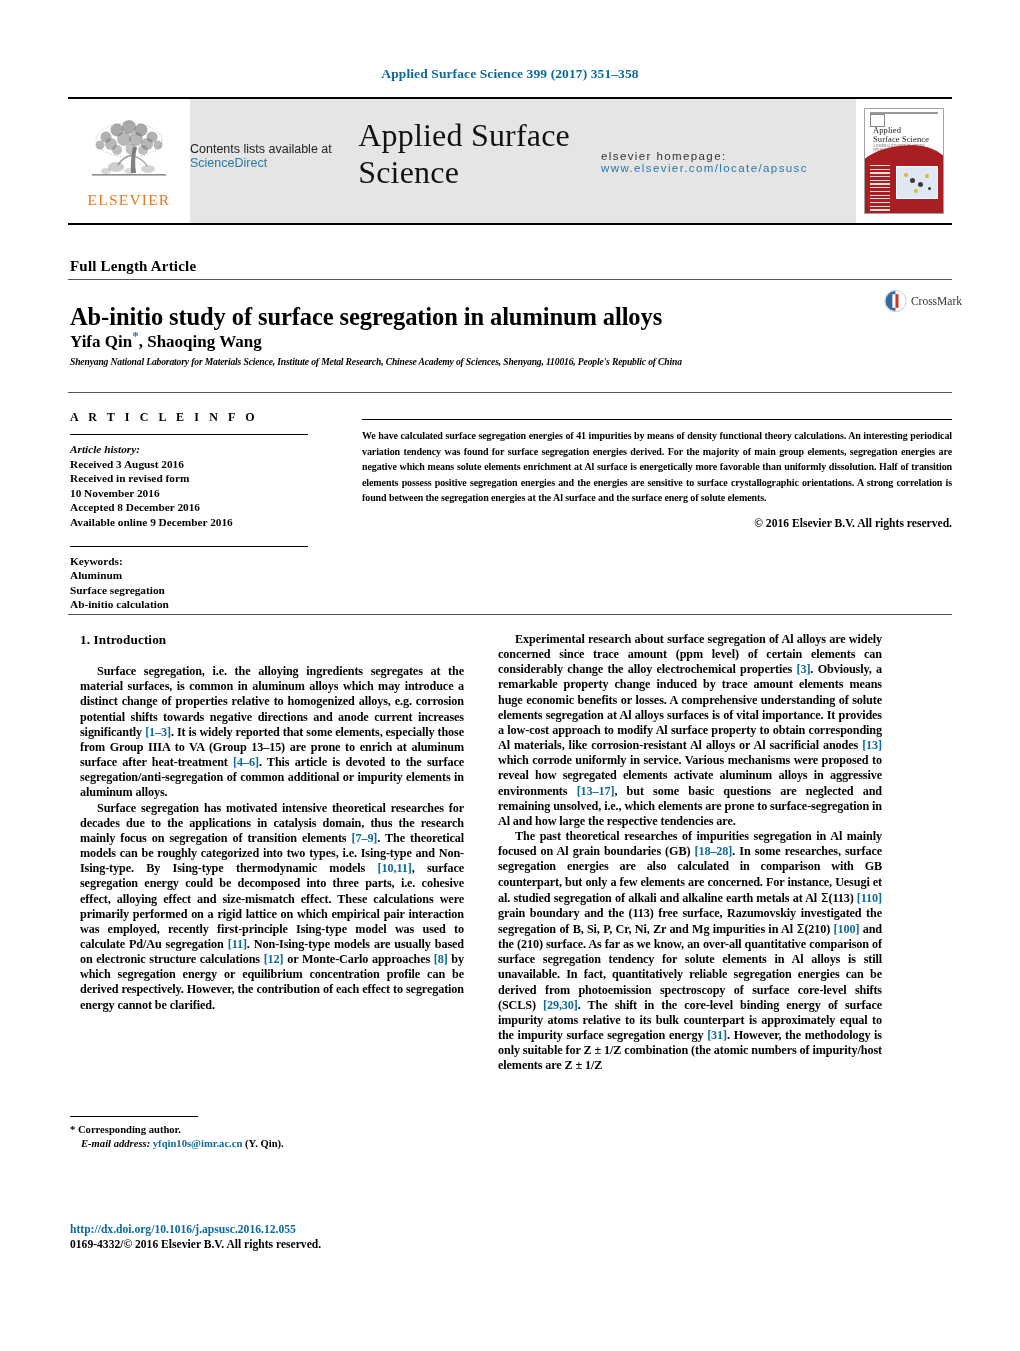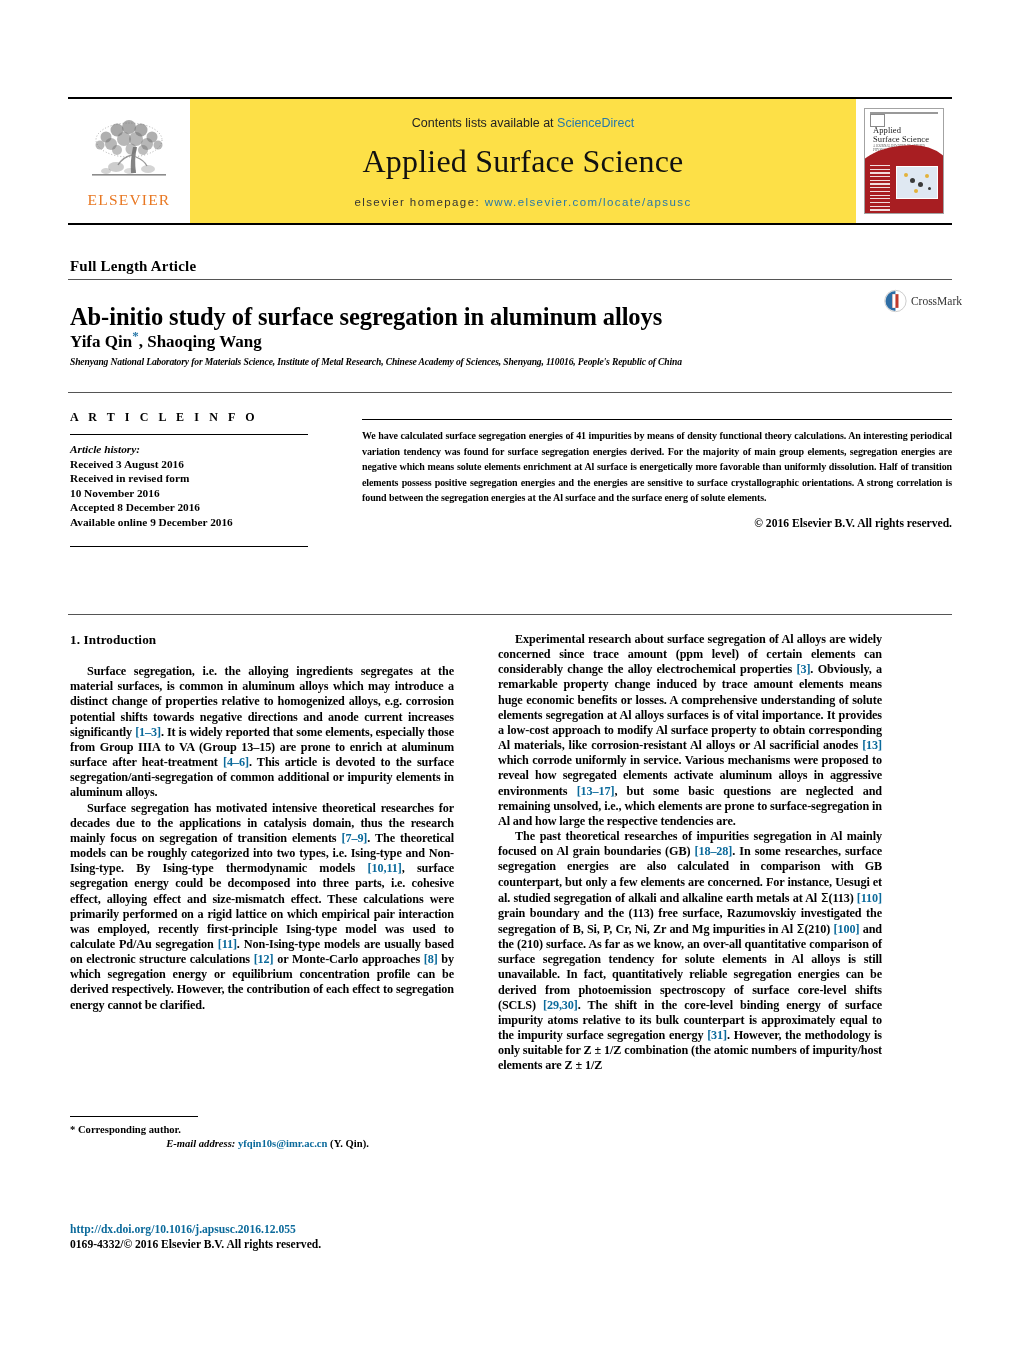--- a/index.html
+++ b/index.html
@@ -64,23 +64,23 @@
   .elsevier-word {
     font-family: "Liberation Serif", serif;
     font-size: 15.5px;
     letter-spacing: 1.2px;
     color: #E87722;
     margin-top: 2px;
     font-weight: normal;
   }
   .journal-band {
     flex: 1 1 auto;
-    background: #fde047;
+    background: #e5e5e5;
     display: flex;
-    flex-direction: column;
+    flex-direction: row;
     align-items: center;
     justify-content: center;
     padding: 6px 0 4px 0;
     box-sizing: border-box;
   }
   .contents-line {
     font-family: "Liberation Sans", sans-serif;
     font-size: 12.5px;
     color: #222;
     margin-bottom: 13px;
@@ -321,21 +321,21 @@
   .body-col {
     position: absolute;
     top: 632px;
     width: 384px;
     font-size: 12.2px;
     line-height: 15.15px;
     text-align: justify;
     font-weight: bold;
     letter-spacing: -.12px;
   }
-  .col-left  { left: 70px; }
+  .col-left  { left: 80px; }
   .col-right { left: 498px; }
   .intro-heading {
     font-size: 13.2px;
     font-weight: bold;
     margin: 0 0 17px 0;
     letter-spacing: .1px;
   }
   .body-col p {
     margin: 0;
     text-indent: 17px;
@@ -369,20 +369,21 @@
     line-height: 15px;
     font-weight: bold;
   }
   .footer-doi .doi-link { color: #0b6a9b; }
 </style>
 </head>
 <body>
 
 <div class="page">
 
+  <div class="running-head">Applied Surface Science 399 (2017) 351–358</div>
 
   <div class="masthead">
     <div class="masthead-inner">
 
       <div class="elsevier-logo">
         <svg class="tree-svg" width="86" height="72" viewBox="0 0 86 72">
           <g fill="#6f6f6f">
             <ellipse cx="43" cy="23" rx="33" ry="17" fill="none" stroke="#7a7a7a" stroke-width="0.6" stroke-dasharray="1 2"></ellipse>
             <circle cx="20" cy="20" r="5.5" opacity=".55"></circle>
               <circle cx="31" cy="13" r="6.5" opacity=".6"></circle>
@@ -489,20 +490,26 @@
     <div class="info-rule"></div>
     <div class="info-block">
       <div class="ital">Article history:</div>
       <div>Received 3 August 2016</div>
       <div>Received in revised form</div>
       <div>10 November 2016</div>
       <div>Accepted 8 December 2016</div>
       <div>Available online 9 December 2016</div>
     </div>
     <div class="info-rule" style="margin-top:16px;"></div>
+    <div class="keywords-block">
+      <div class="info-block ital">Keywords:</div>
+      <div>Aluminum</div>
+      <div>Surface segregation</div>
+      <div>Ab-initio calculation</div>
+    </div>
   </div>
 
   <div class="abstract-col">
     <div class="abstract-rule"></div>
     <div class="abstract-text">We have calculated surface segregation energies of 41 impurities by means of density functional theory calculations. An interesting periodical variation tendency was found for surface segregation energies derived. For the majority of main group elements, segregation energies are negative which means solute elements enrichment at Al surface is energetically more favorable than uniformly dissolution. Half of transition elements possess positive segregation energies and the energies are sensitive to surface crystallographic orientations. A strong correlation is found between the segregation energies at the Al surface and the surface energ of solute elements.</div>
     <div class="copyright-line">© 2016 Elsevier B.V. All rights reserved.</div>
   </div>
 
   <div class="band-rule-bottom"></div>
 
@@ -516,21 +523,21 @@
     <p>Experimental research about surface segregation of Al alloys are widely concerned since trace amount (ppm level) of certain elements can considerably change the alloy electrochemical properties <span class="ref">[3]</span>. Obviously, a remarkable property change induced by trace amount elements means huge economic benefits or losses. A comprehensive understanding of solute elements segregation at Al alloys surfaces is of vital importance. It provides a low-cost approach to modify Al surface property to obtain corresponding Al materials, like corrosion-resistant Al alloys or Al sacrificial anodes <span class="ref">[13]</span> which corrode uniformly in service. Various mechanisms were proposed to reveal how segregated elements activate aluminum alloys in aggressive environments <span class="ref">[13–17]</span>, but some basic questions are neglected and remaining unsolved, i.e., which elements are prone to surface-segregation in Al and how large the respective tendencies are.</p>
     <p>The past theoretical researches of impurities segregation in Al mainly focused on Al grain boundaries (GB) <span class="ref">[18–28]</span>. In some researches, surface segregation energies are also calculated in comparison with GB counterpart, but only a few elements are concerned. For instance, Uesugi et al. studied segregation of alkali and alkaline earth metals at Al <span class="sigma">Σ</span>(113) <span class="ref">[110]</span> grain boundary and the (113) free surface, Razumovskiy investigated the segregation of B, Si, P, Cr, Ni, Zr and Mg impurities in Al <span class="sigma">Σ</span>(210) <span class="ref">[100]</span> and the (210) surface. As far as we know, an over-all quantitative comparison of surface segregation tendency for solute elements in Al alloys is still unavailable. In fact, quantitatively reliable segregation energies can be derived from photoemission spectroscopy of surface core-level shifts (SCLS) <span class="ref">[29,30]</span>. The shift in the core-level binding energy of surface impurity atoms relative to its bulk counterpart is approximately equal to the impurity surface segregation energy <span class="ref">[31]</span>. However, the methodology is only suitable for Z ± 1/Z combination (the atomic numbers of impurity/host elements are Z ± 1/Z</p>
   </div>
 
   <div class="footnote">
     <div class="footnote-rule"></div>
     <div>
       <span>*</span>
       <span>Corresponding author.</span>
     </div>
-    <div style="padding-left:11px;text-align:center;">
+    <div style="padding-left:11px;">
       <span class="mail-italic">E-mail address:</span>
       <span class="mail-link">yfqin10s@imr.ac.cn</span>
       <span>(Y. Qin).</span>
     </div>
   </div>
 
   <div class="footer-doi">
     <div class="doi-link">http://dx.doi.org/10.1016/j.apsusc.2016.12.055</div>
     <div>0169-4332/© 2016 Elsevier B.V. All rights reserved.</div>
   </div>

